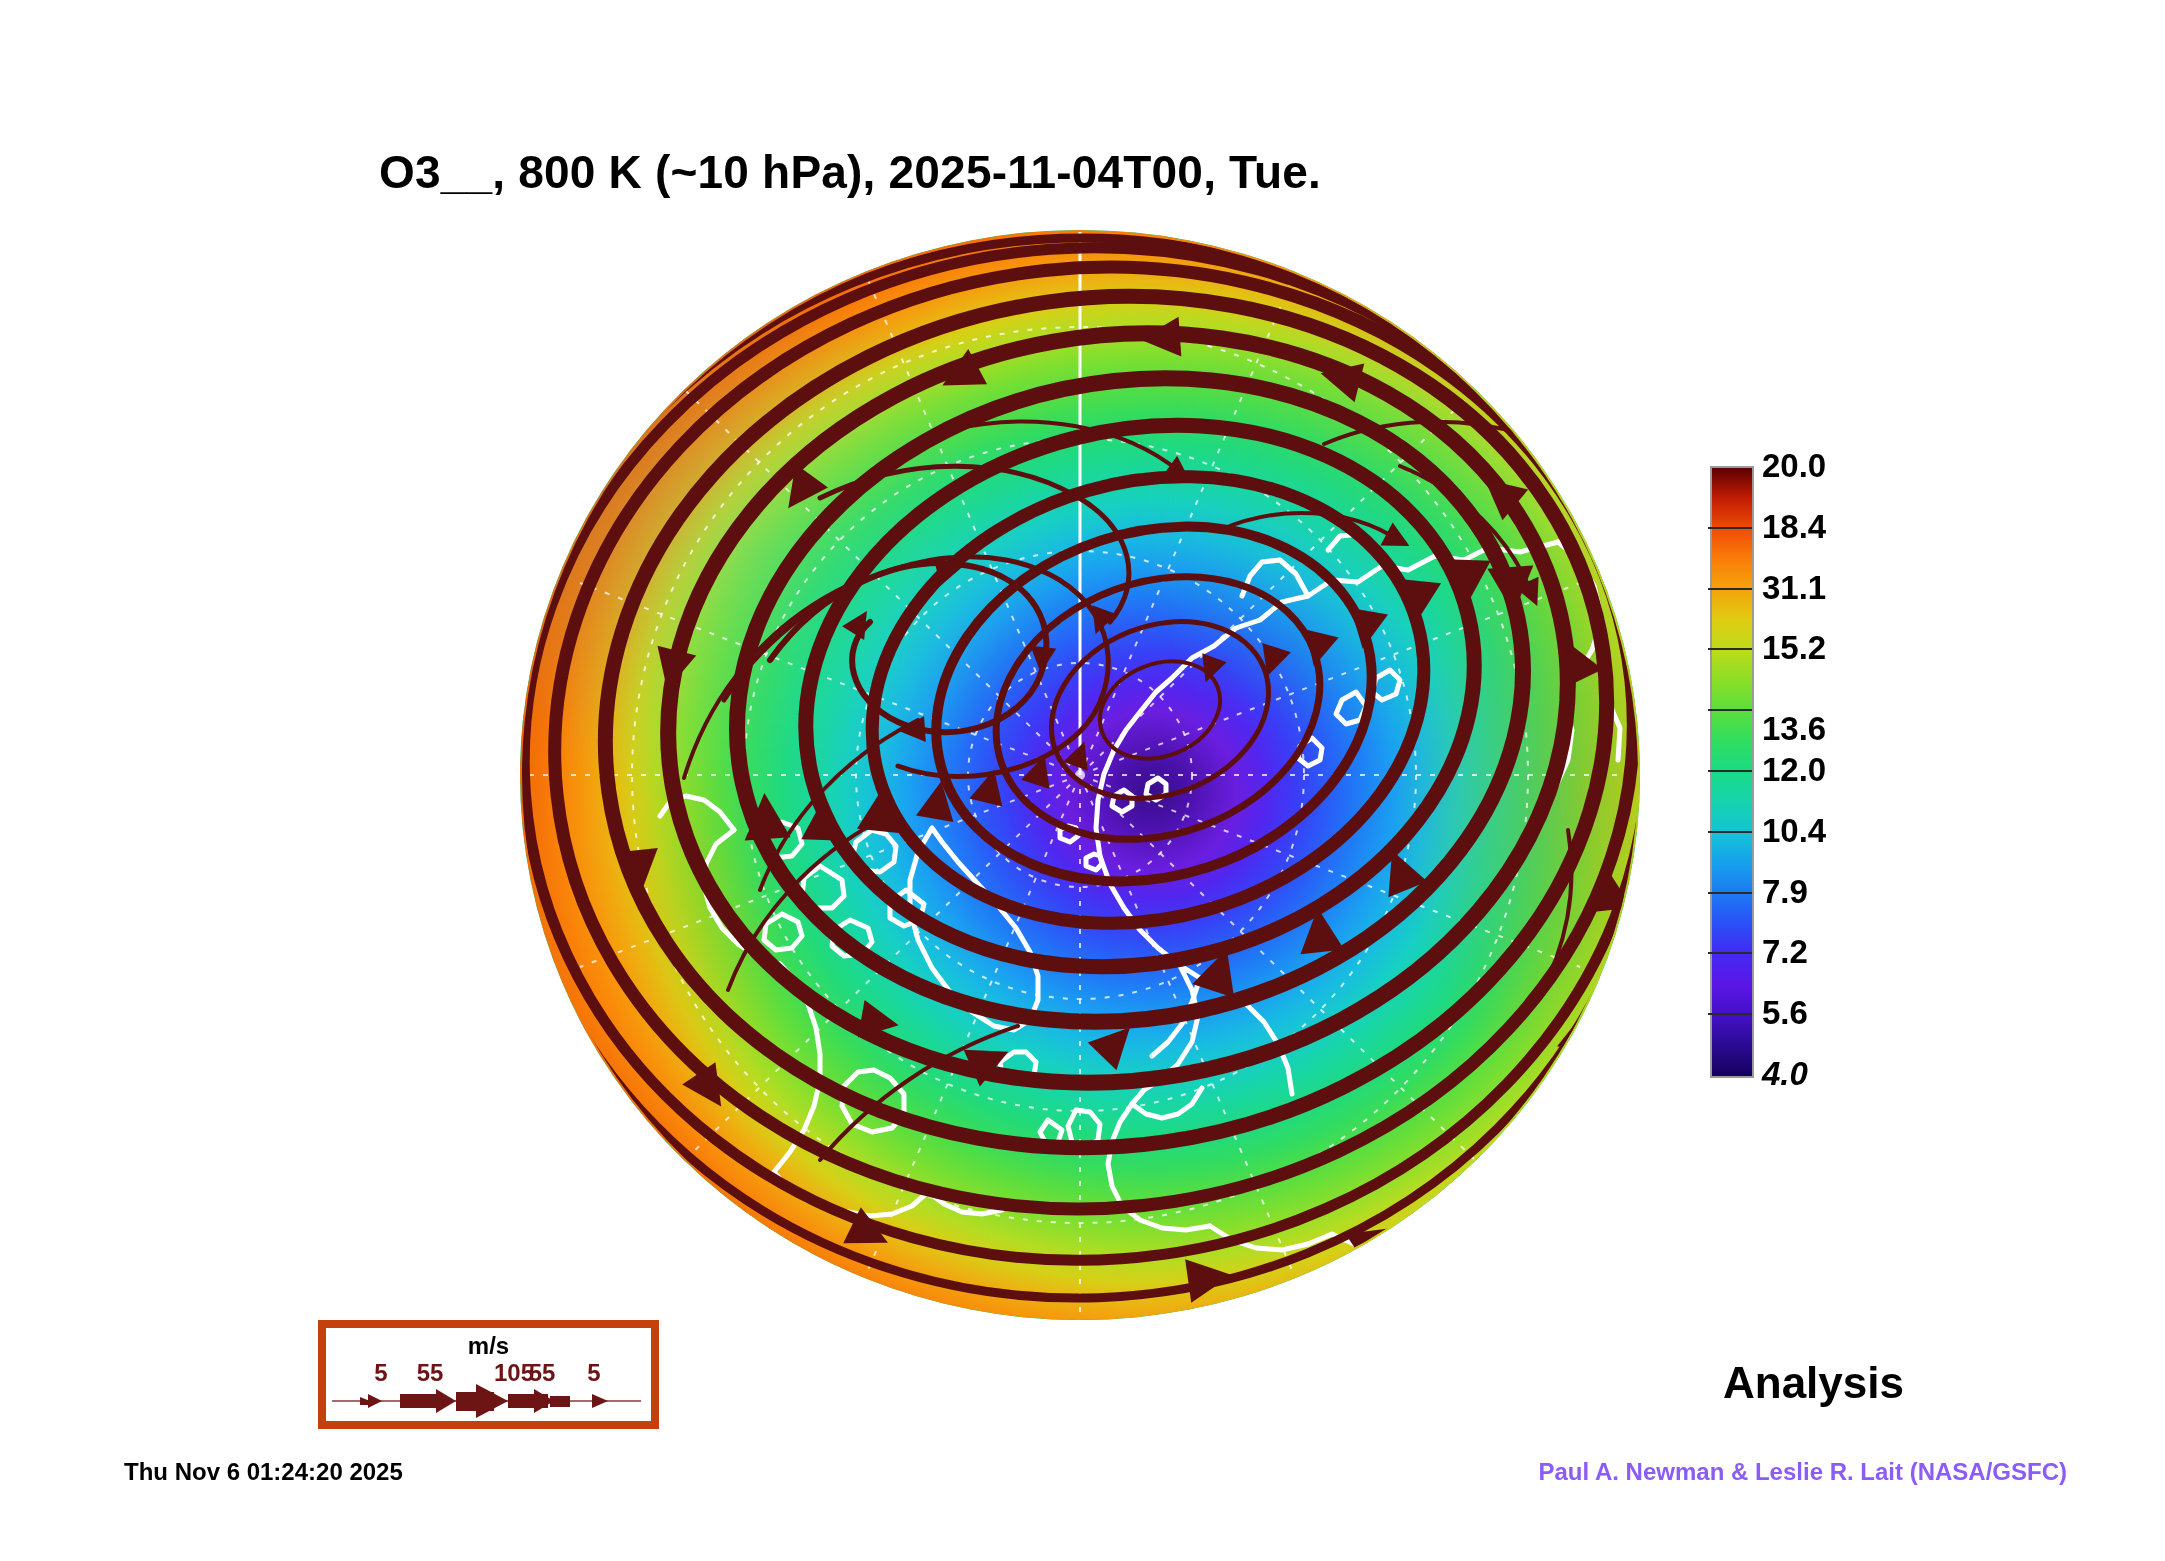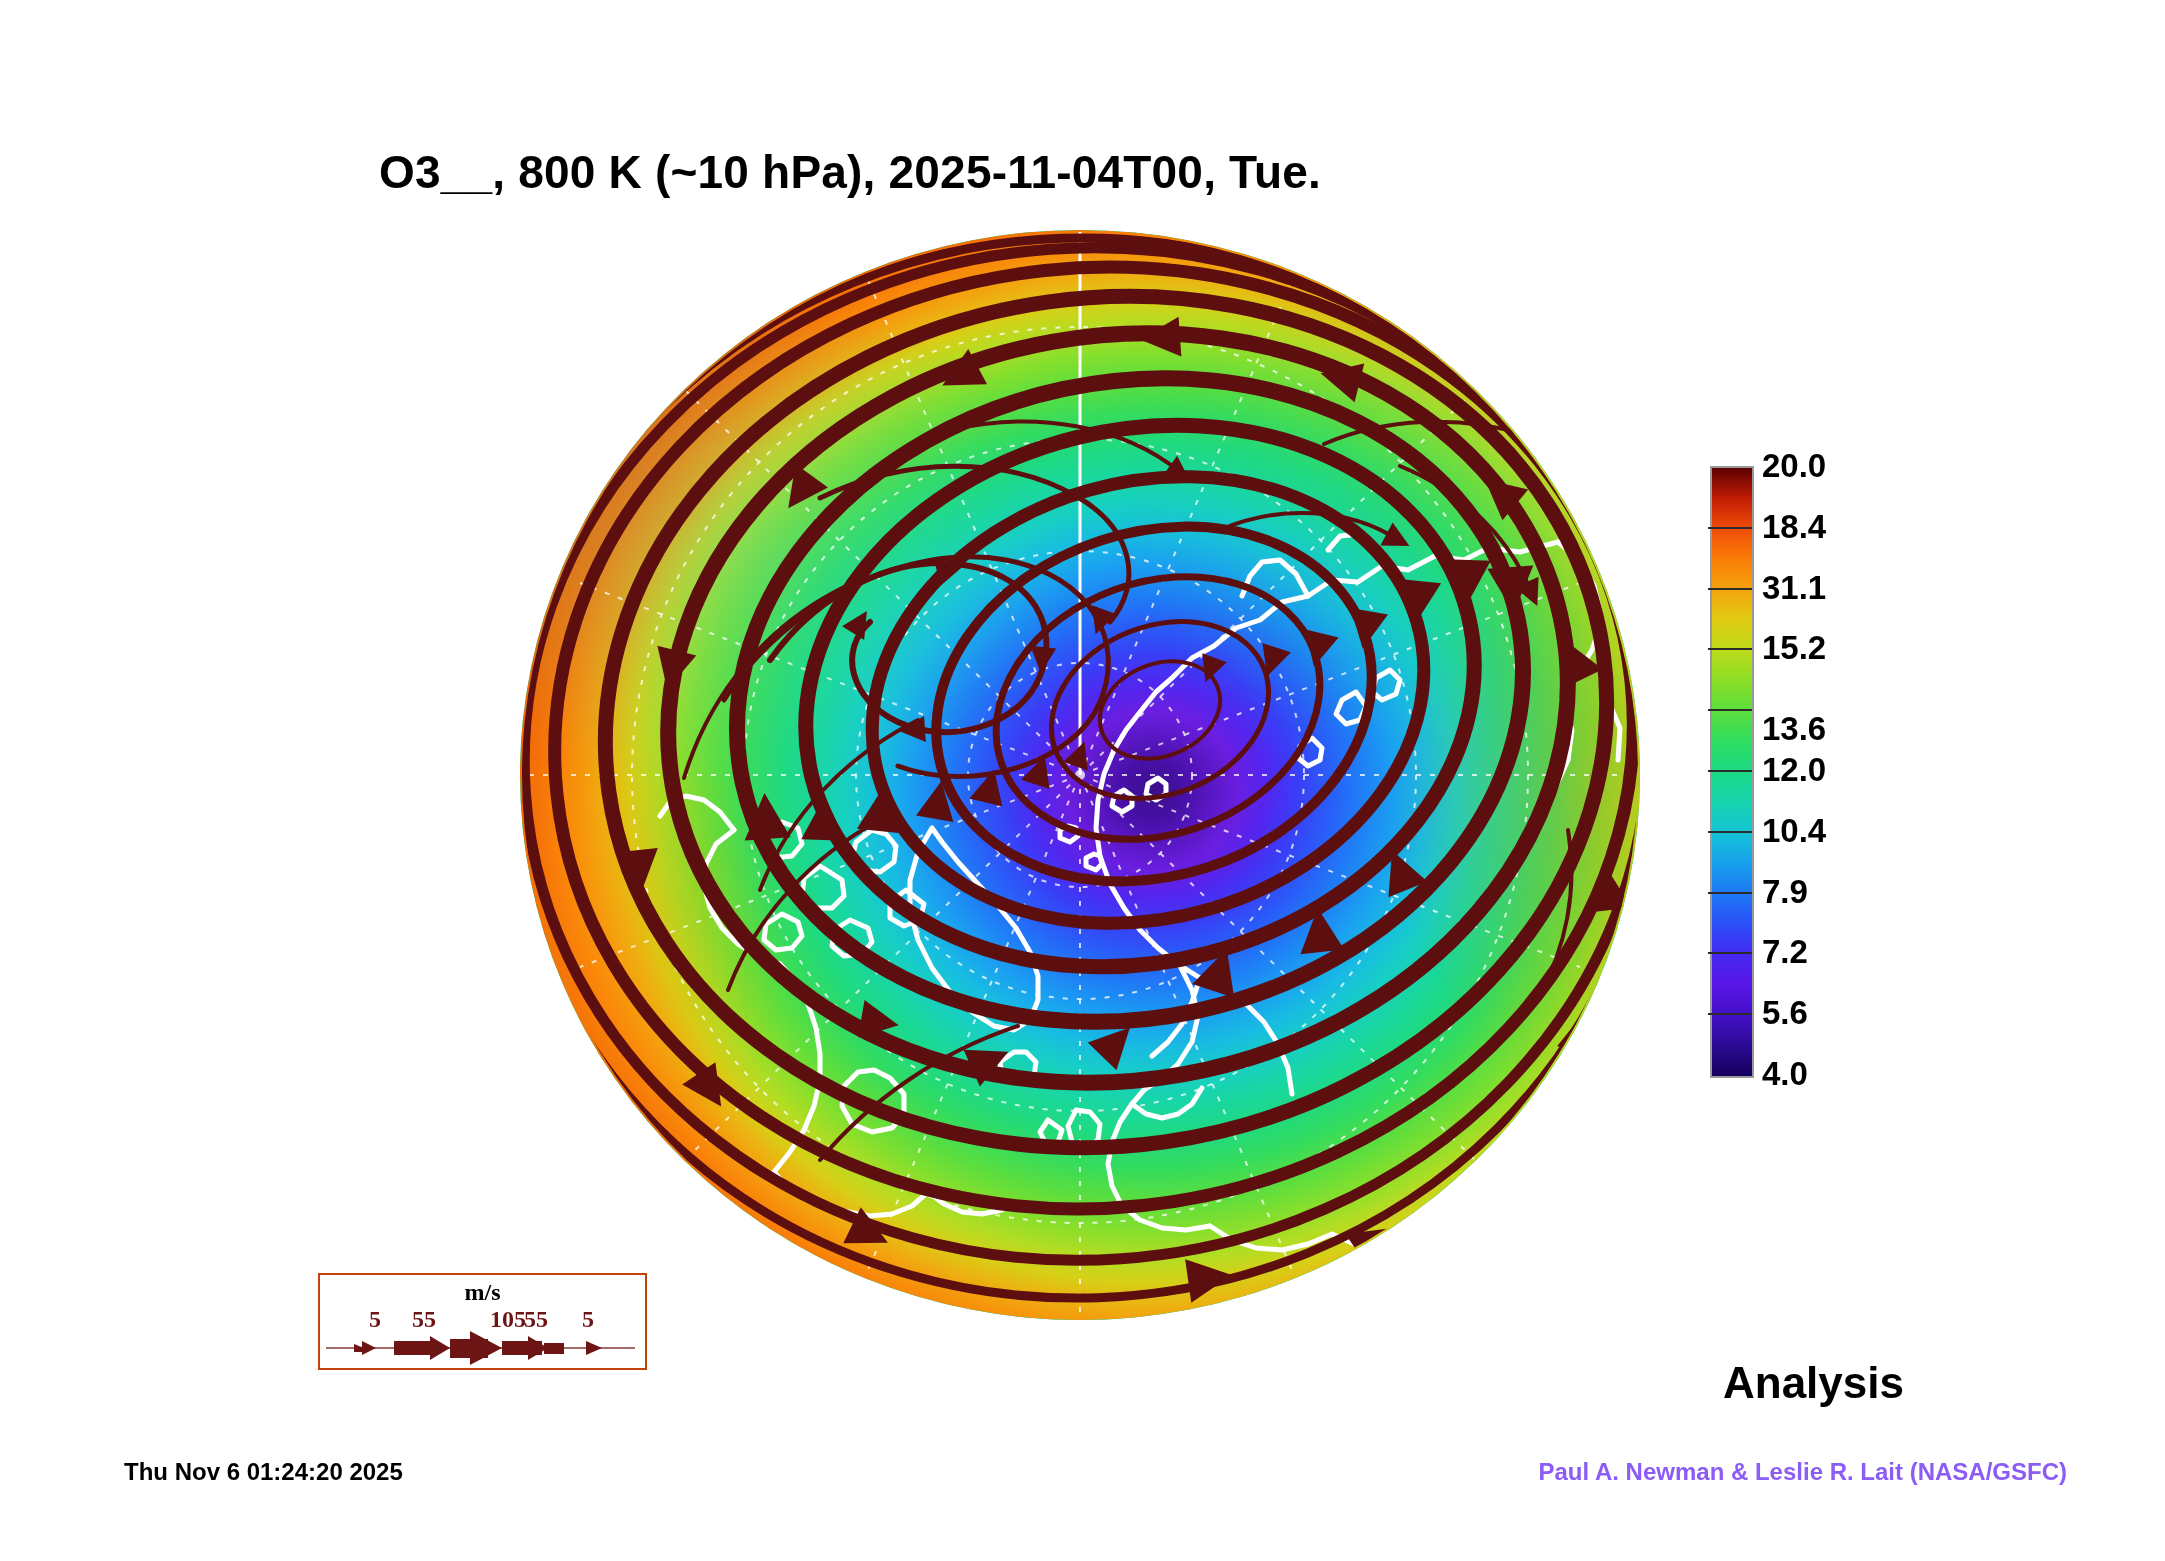--- a/index.html
+++ b/index.html
@@ -103,23 +103,22 @@
   }
   .cb-tick{position:absolute;left:8px;width:44px;height:0;border-top:2px solid #2b2b2b;}
   .cb-label{
     position:absolute;left:62px;
     font-size:33px;font-weight:bold;color:#000;
     transform:translateY(-50%);white-space:nowrap;
   }
 
   
   #windkey{
-    position:absolute;left:318px;top:1273px;width:325px;height:93px;
-    border:2px solid #c2410c;
-    font-family:Liberation Serif, serif;
+    position:absolute;left:318px;top:1320px;width:325px;height:93px;
+    border:8px solid #c2410c;
   }
   #windkey-unit{
     position:absolute;left:0;right:0;top:4px;text-align:center;
     font-size:24px;font-weight:bold;color:#000;
   }
   .wk-num{
     position:absolute;top:31px;
     font-size:24px;font-weight:bold;color:#6d1414;
     transform:translateX(-50%);
   }
@@ -369,21 +368,21 @@
       <div class="cb-label" style="top: 0px;">20.0</div>
       <div class="cb-label" style="top: 60.8px;">18.4</div>
       <div class="cb-label" style="top: 121.6px;">31.1</div>
       <div class="cb-label" style="top: 182.4px;">15.2</div>
       <div class="cb-label" style="top: 243.2px; margin-top: 20px;">13.6</div>
       <div class="cb-label" style="top: 304px;">12.0</div>
       <div class="cb-label" style="top: 364.8px;">10.4</div>
       <div class="cb-label" style="top: 425.6px;">7.9</div>
       <div class="cb-label" style="top: 486.4px;">7.2</div>
       <div class="cb-label" style="top: 547.2px;">5.6</div>
-      <div class="cb-label" style="top: 608px;">4.0</div>
+      <div class="cb-label" style="top: 608px; font-style: italic;">4.0</div>
     </div>
 </div>
 
 <div id="windkey">
   <div id="windkey-unit">m/s</div>
   <div id="windkey-nums">
       <div class="wk-num" style="left: 55px;">5</div>
       <div class="wk-num" style="left: 104px;">55</div>
       <div class="wk-num" style="left: 160px; margin-left: 28px;">105</div>
       <div class="wk-num" style="left: 216px;">55</div>

